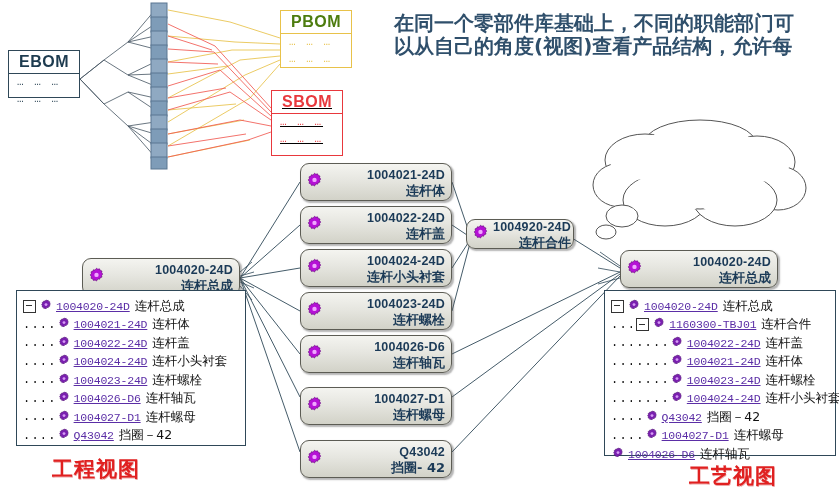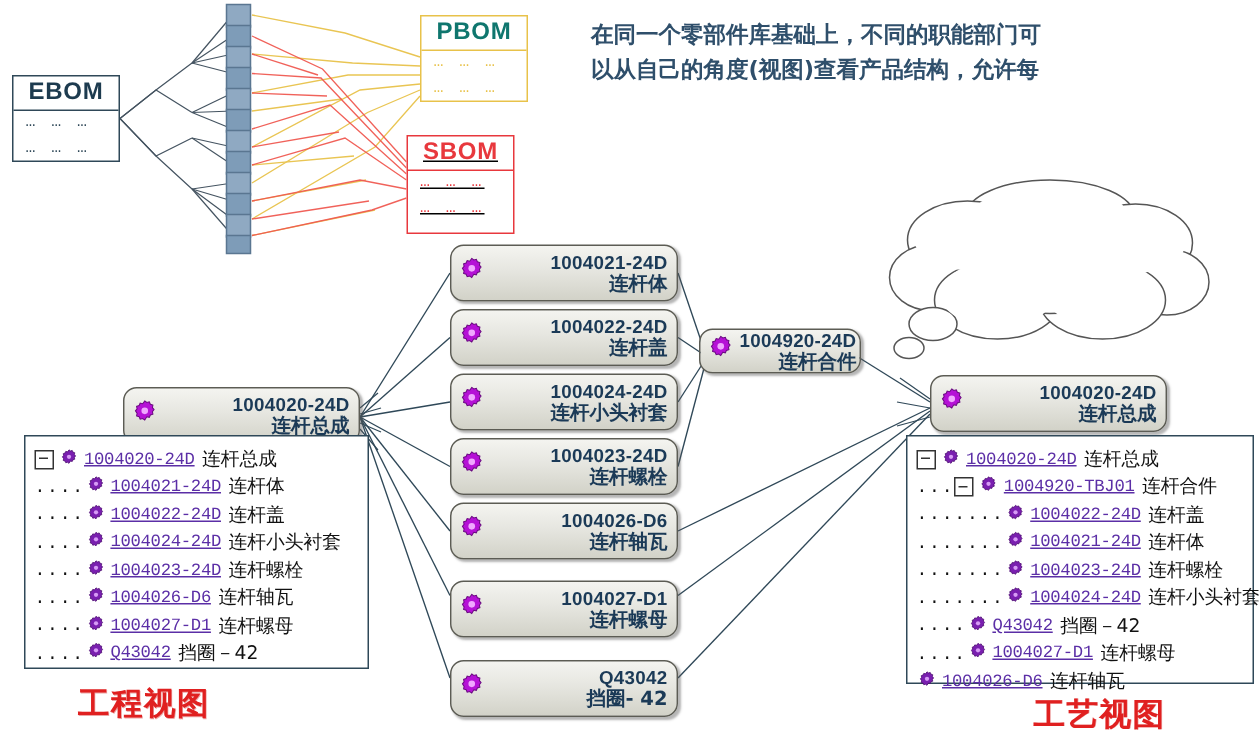--- a/index.html
+++ b/index.html
@@ -14,34 +14,34 @@
   
   .bom-box{position:absolute;background:#fff;box-sizing:border-box;}
   .bom-box .bom-title{
     text-align:center;font-weight:bold;font-size:16px;letter-spacing:.5px;
     line-height:22px;height:23px;box-sizing:border-box;
   }
   .bom-box .bom-row{
     font-size:11px;letter-spacing:2px;line-height:16px;height:17px;
     padding-left:8px;box-sizing:border-box;font-family:"Liberation Mono","DejaVu Sans Mono",monospace;
   }
-  .ebom{left:8px;top:50px;width:72px;height:58px;border:1.4px solid #2f4858;}
+  .ebom{left:8px;top:50px;width:72px;height:48px;border:1.4px solid #2f4858;}
   .ebom .bom-title{color:#1d3b4f;border-bottom:1.4px solid #2f4858;}
   .ebom .bom-row{color:#2f4858;}
   .pbom{left:280px;top:10px;width:72px;height:58px;border:1.4px solid #e8c24a;}
-  .pbom .bom-title{color:#0f766e;border-bottom:1.4px solid #e8c24a;}
+  .pbom .bom-title{color:#4d7c0f;border-bottom:1.4px solid #e8c24a;}
   .pbom .bom-row{color:#e8c24a;}
   .sbom{left:271px;top:90px;width:72px;height:66px;border:1.4px solid #e8383d;text-decoration:underline;}
   .sbom .bom-title{color:#e8383d;border-bottom:1.4px solid #e8383d;}
   .sbom .bom-row{color:#e8383d;}
 
   
   .desc{
     position:absolute;left:394px;top:12px;width:444px;
-    color:#2f4f6b;font-size:15px;font-weight:bold;line-height:23px;
+    color:#2f4f6b;font-size:20px;font-weight:bold;line-height:23px;
     font-family:"DejaVu Sans","Liberation Sans",sans-serif;
     letter-spacing:0px;
   }
   .desc div{white-space:nowrap;}
 
   
   .node{
     position:absolute;box-sizing:border-box;
     background:linear-gradient(to bottom,#f4f4f0 0%,#e6e6e0 45%,#d2d2c8 100%);
     border:1.4px solid #5c5c54;border-radius:9px;
@@ -509,21 +509,21 @@
       </div>
       <div class="tree-row">
         <span class="prefix">...</span>
         <span class="expander"></span>
         <span class="gear"><svg width="12" height="12" viewBox="0 0 20 20">
             <g fill="#7a1fb0" stroke="#4e0d72" stroke-width="0.9">
               <path d="M10 1.5l1.6 1.2 2-.5.8 1.9 2 .6-.4 2 1.3 1.6-1.3 1.6.4 2-2 .6-.8 1.9-2-.5L10 16.5l-1.6-1.2-2 .5-.8-1.9-2-.6.4-2L2.7 9.3 4 7.7l-.4-2 2-.6.8-1.9 2 .5z"></path>
             </g>
             <circle cx="10" cy="9.3" r="2.4" fill="#d79cf5"></circle>
           </svg></span>
-        <span class="code">1004920-TBJ01</span>
+        <span class="code">1160300-TBJ01</span>
         <span class="label">连杆合件</span>
       </div>
       <div class="tree-row">
         <span class="prefix">.......</span>
         <span class="gear"><svg width="12" height="12" viewBox="0 0 20 20">
             <g fill="#7a1fb0" stroke="#4e0d72" stroke-width="0.9">
               <path d="M10 1.5l1.6 1.2 2-.5.8 1.9 2 .6-.4 2 1.3 1.6-1.3 1.6.4 2-2 .6-.8 1.9-2-.5L10 16.5l-1.6-1.2-2 .5-.8-1.9-2-.6.4-2L2.7 9.3 4 7.7l-.4-2 2-.6.8-1.9 2 .5z"></path>
             </g>
             <circle cx="10" cy="9.3" r="2.4" fill="#d79cf5"></circle>
           </svg></span>

